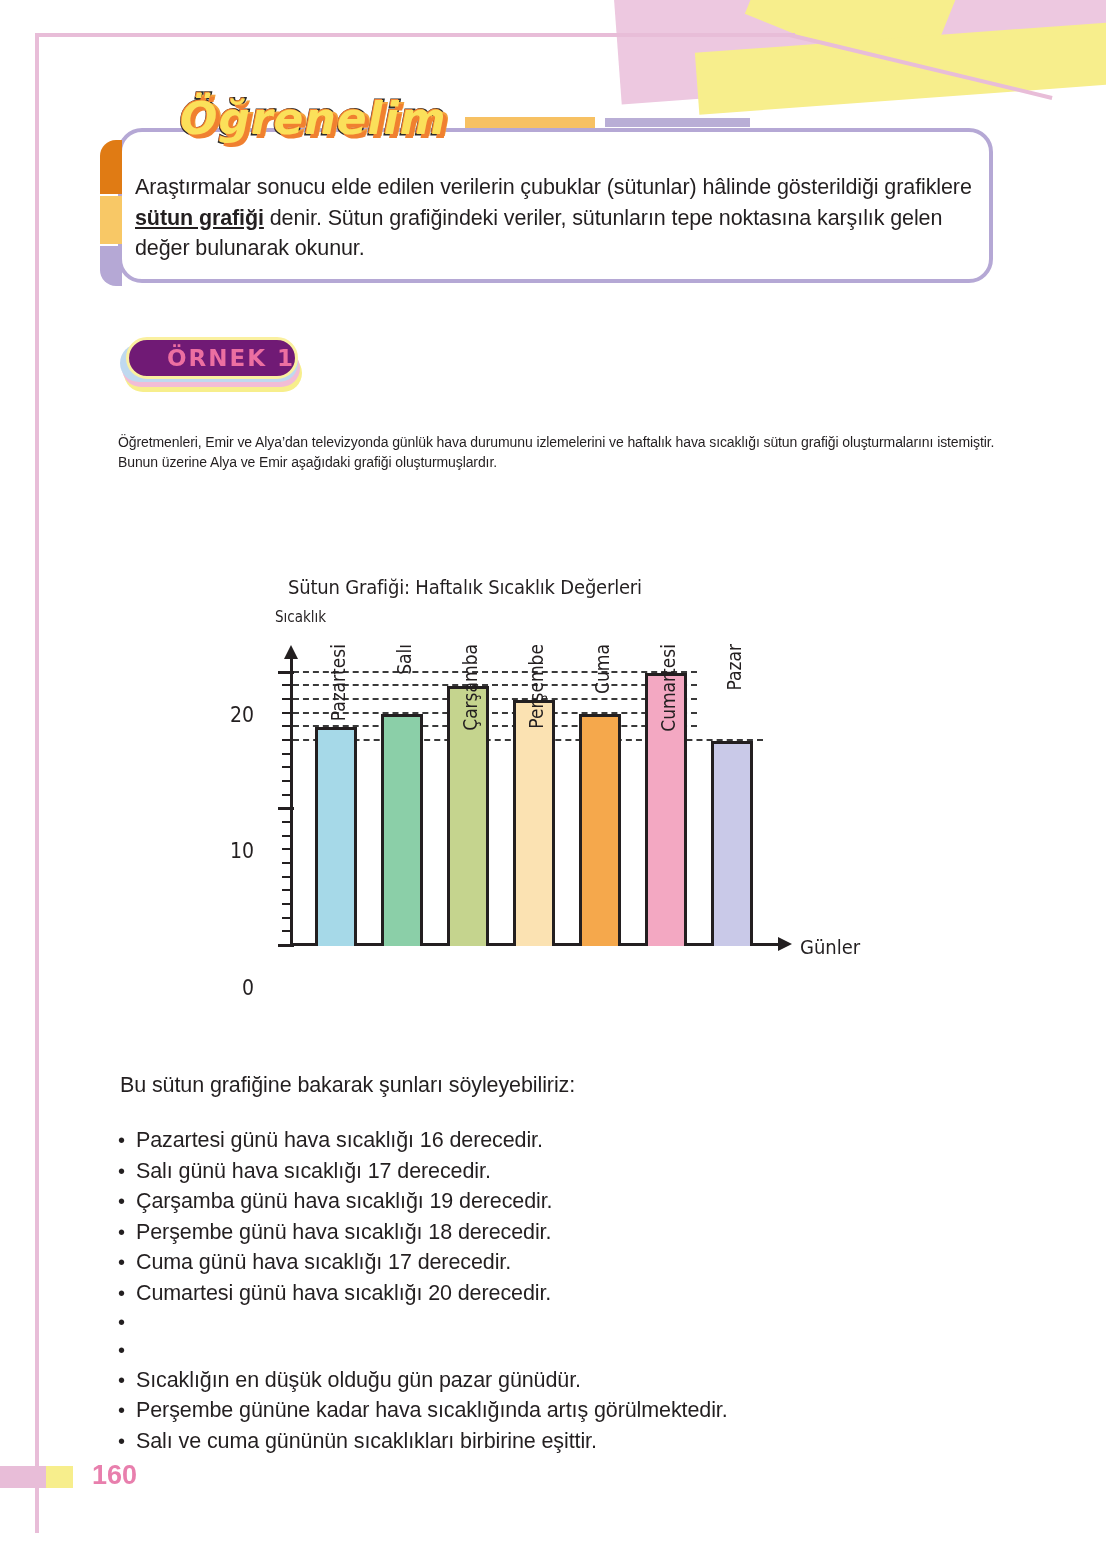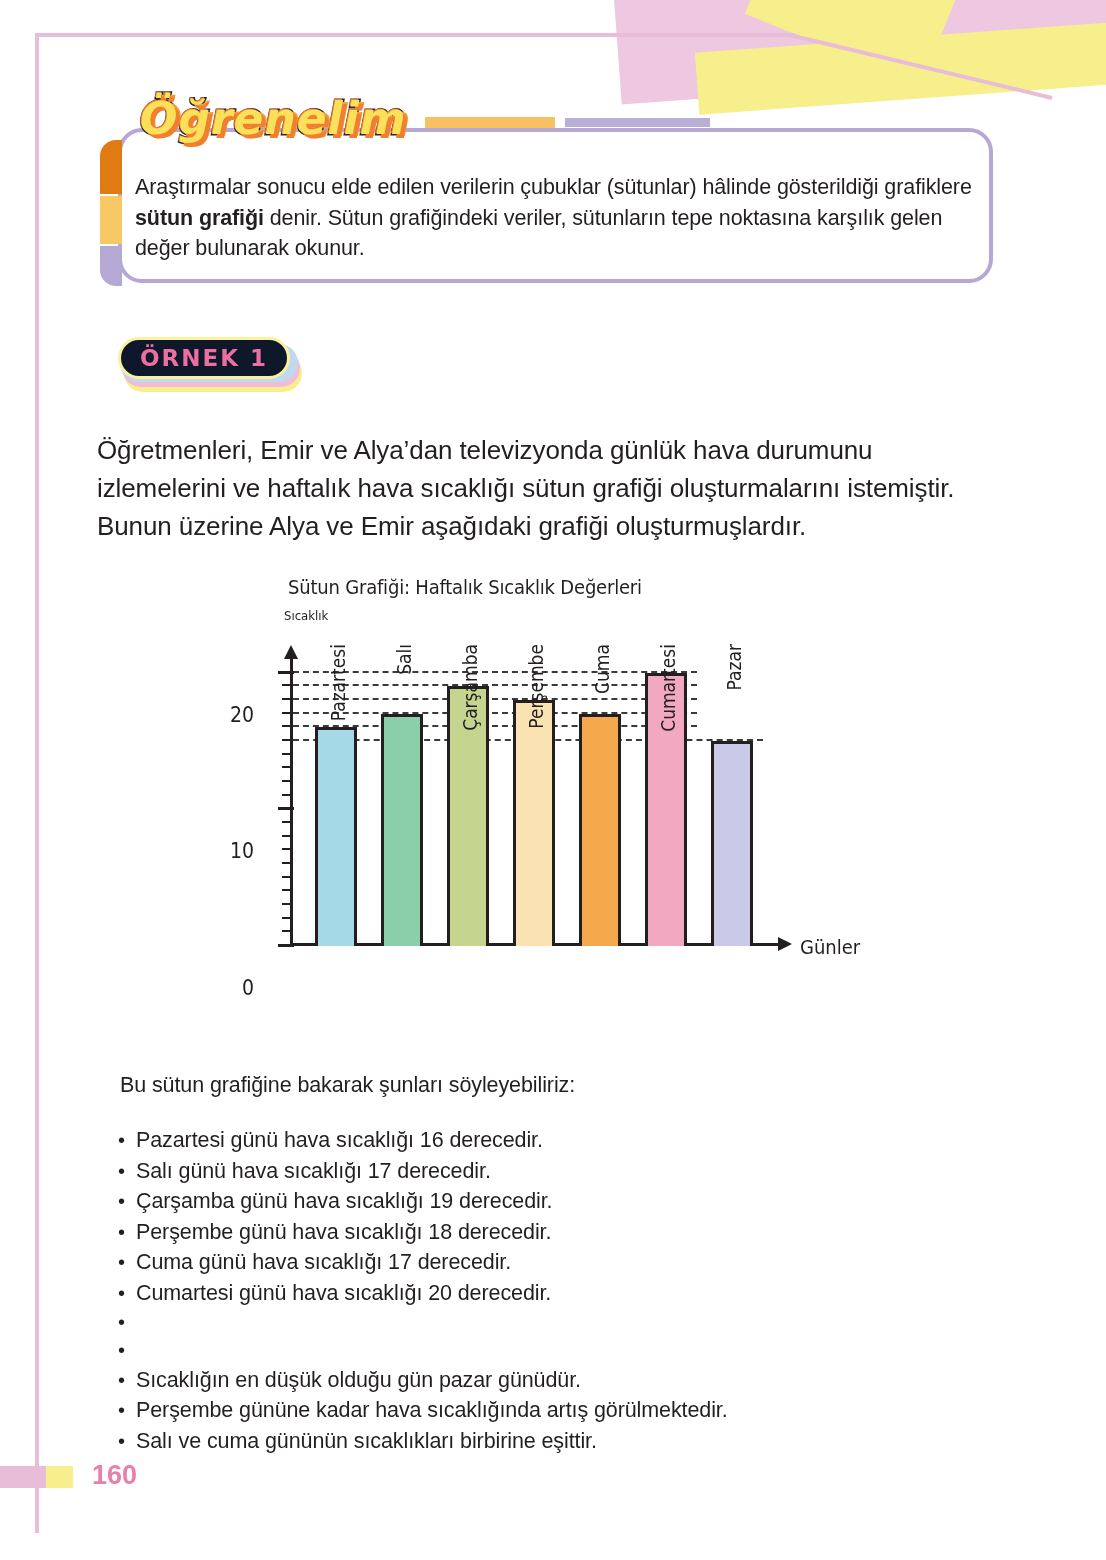--- a/index.html
+++ b/index.html
@@ -59,20 +59,21 @@
     color: #fbe05a;
     letter-spacing: 1px;
     -webkit-text-stroke: 3px #2b2b2b;
     paint-order: stroke fill;
     text-shadow:
       4px 4px 0 #f08030,
       -1px -1px 0 #f08030,
        5px 2px 0 #f2a03c;
     position: relative; z-index: 3;
     line-height: 1;
+    margin-left: 40px;
   }
   .hr-orange {
     width: 130px; height: 11px; background: #f7c163;
     margin-left: 18px; margin-top: 6px;
   }
   .hr-purple {
     width: 145px; height: 9px; background: #b9aed6;
     margin-left: 10px; margin-top: 7px;
   }
 
@@ -99,64 +100,64 @@
   .accent-c {
     position: absolute; left: 0; top: 106px; width: 22px; height: 40px;
     background: #b5a8d5;
     border-bottom-left-radius: 16px;
   }
   .info-text {
     position: absolute; left: 135px; top: 172px; width: 850px;
     font-size: 21.5px; line-height: 1.42; color: #231f20;
     letter-spacing: -0.1px;
   }
-  .info-text b { font-weight: bold; }
+  .info-text b { font-weight: bold; text-decoration: underline; }
 
   
   .ornek-wrap { position: absolute; left: 118px; top: 337px; width: 200px; height: 60px; }
   .ornek-sh-yellow {
     position: absolute; left: 6px; top: 17px; width: 178px; height: 38px;
     background: #f7ee8c; border-radius: 19px;
   }
   .ornek-sh-pink {
     position: absolute; left: 4px; top: 12px; width: 178px; height: 38px;
     background: #f2bcd6; border-radius: 19px;
   }
   .ornek-sh-blue {
     position: absolute; left: 2px; top: 7px; width: 178px; height: 38px;
     background: #bfd9ef; border-radius: 19px;
   }
   .ornek-badge {
-    position: absolute; left: 0; top: 0px; width: 172px; height: 42px;
-    background: #0f172a; border: 3px solid #faf0a0; border-radius: 21px;
-    display: flex; align-items: center; justify-content: center;
+    position: absolute; left: 8px; top: 0px; width: 172px; height: 42px;
+    background: #701a75; border: 3px solid #faf0a0; border-radius: 21px;
+    display: flex; align-items: center; justify-content: flex-end;
   }
   .ornek-label {
     font-family: "DejaVu Sans", sans-serif;
     font-size: 23px; font-weight: bold; color: #ec6fa1;
     letter-spacing: 2px;
   }
 
   
   .prob-text {
-    position: absolute; left: 97px; top: 432px; width: 890px;
-    font-size: 26px; line-height: 1.46; color: #231f20;
+    position: absolute; left: 118px; top: 432px; width: 890px;
+    font-size: 14px; line-height: 1.46; color: #231f20;
     letter-spacing: -0.1px;
   }
 
   
   .chart-title {
     position: absolute; left: 288px; top: 575px;
     font-family: "DejaVu Sans Condensed", "DejaVu Sans", sans-serif;
     font-size: 20px; color: #231f20; letter-spacing: -0.2px;
   }
   .chart-ylabel {
-    position: absolute; left: 284px; top: 608px;
+    position: absolute; left: 275px; top: 608px;
     font-family: "DejaVu Sans Condensed", "DejaVu Sans", sans-serif;
-    font-size: 13px; color: #231f20;
+    font-size: 15px; color: #231f20;
   }
   .chart-area {
     position: absolute; left: 260px; top: 636px;
     width: 600px; height: 310px;
   }
   
   .y-axis {
     position: absolute; left: 30px; bottom: 0; width: 3px; height: 290px;
     background: #231f20;
   }

